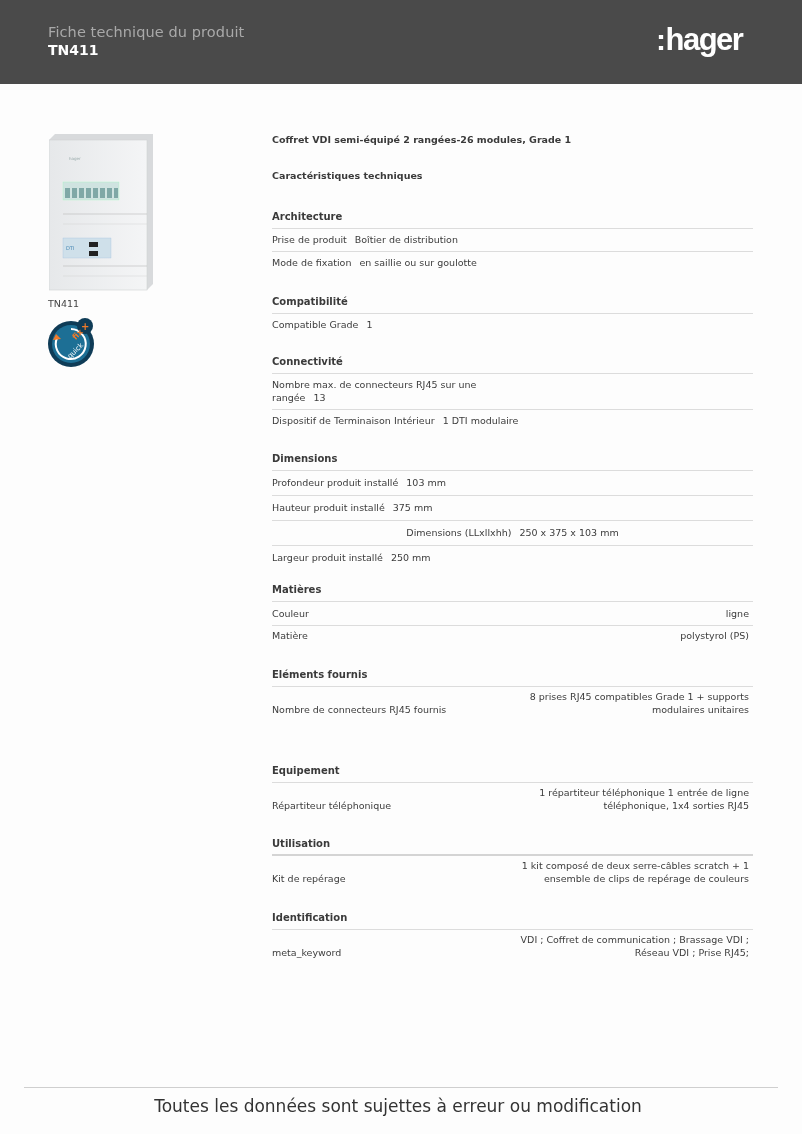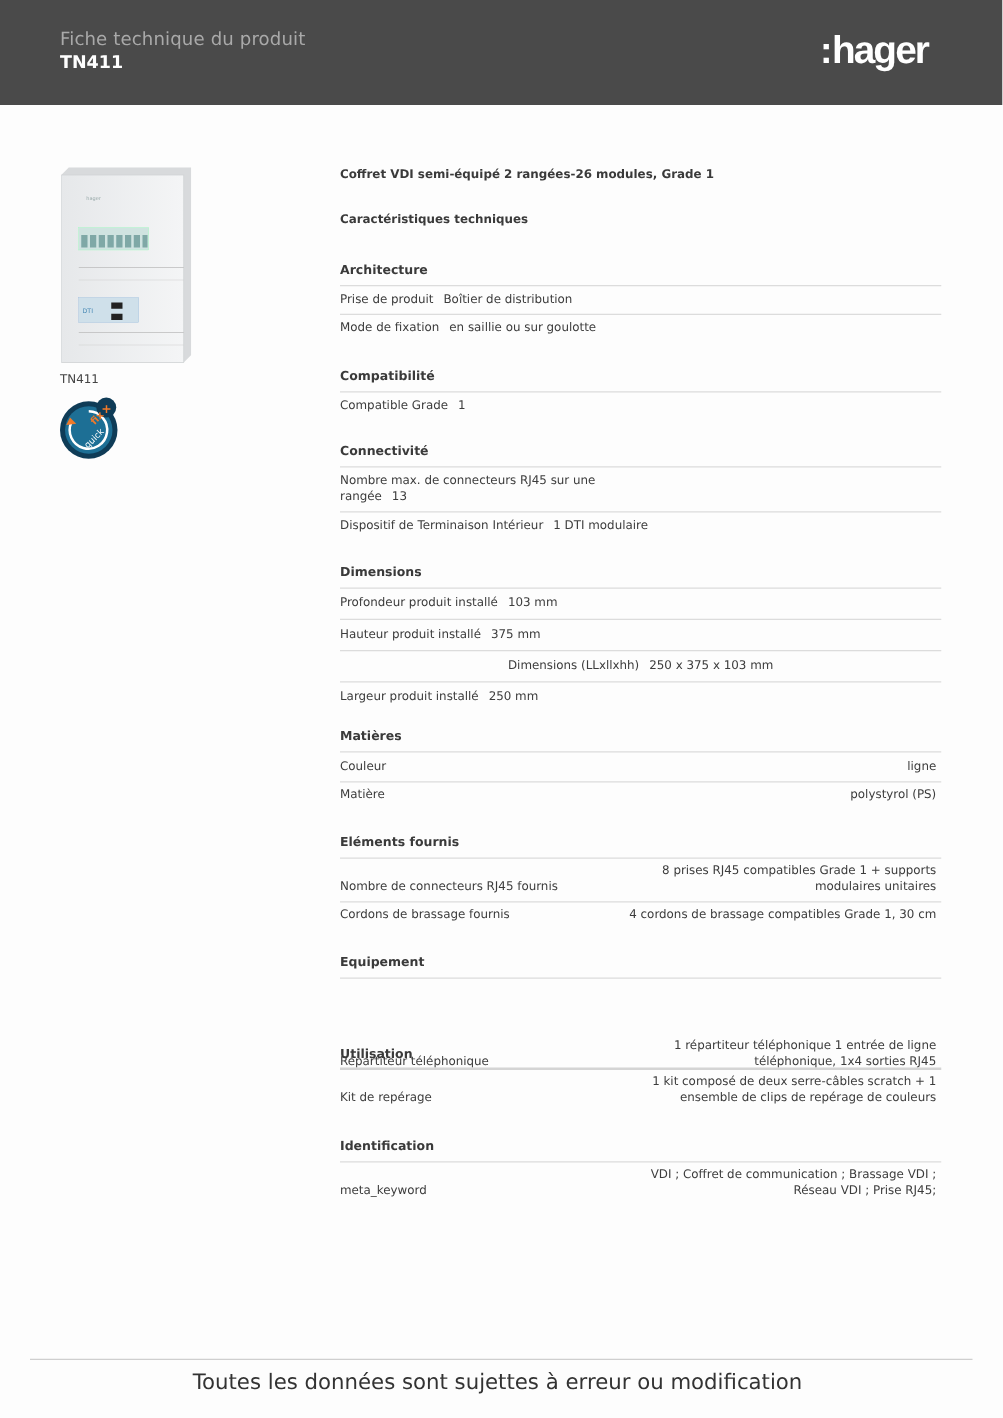--- a/index.html
+++ b/index.html
@@ -133,31 +133,27 @@
         <span class="val">polystyrol (PS)</span>
       </div>
   </div>
 
   <div class="section" style="top:541px;">
     <div class="sec-title sec-title-line">Eléments fournis</div>
     <div class="row split">
         <span class="lbl">Nombre de connecteurs RJ45 fournis</span>
         <span class="val" style="width:240px;">8 prises RJ45 compatibles Grade 1 + supports modulaires unitaires</span>
       </div>
-    <div class="row split" style="padding:3px 4px 5px 0;">
-        <span class="lbl">Cordons de brassage fournis</span>
-        <span class="val">4 cordons de brassage compatibles Grade 1, 30 cm</span>
-      </div>
   </div>
 
   <div class="section" style="top:637px;">
     <div class="sec-title sec-title-line">Equipement</div>
     <div class="row split">
         <span class="lbl">Répartiteur téléphonique</span>
-        <span class="val" style="width:230px;margin-top:44px;">1 répartiteur téléphonique 1 entrée de ligne téléphonique, 1x4 sorties RJ45</span>
+        <span class="val" style="width:230px;">1 répartiteur téléphonique 1 entrée de ligne téléphonique, 1x4 sorties RJ45</span>
       </div>
   </div>
 
   <div class="section" style="top:710px;">
     <div class="sec-title sec-title-line" style="border-bottom:2px solid #d4d4d4;">Utilisation</div>
     <div class="row split">
         <span class="lbl">Kit de repérage</span>
         <span class="val" style="width:240px;">1 kit composé de deux serre-câbles scratch + 1 ensemble de clips de repérage de couleurs</span>
       </div>
   </div>

